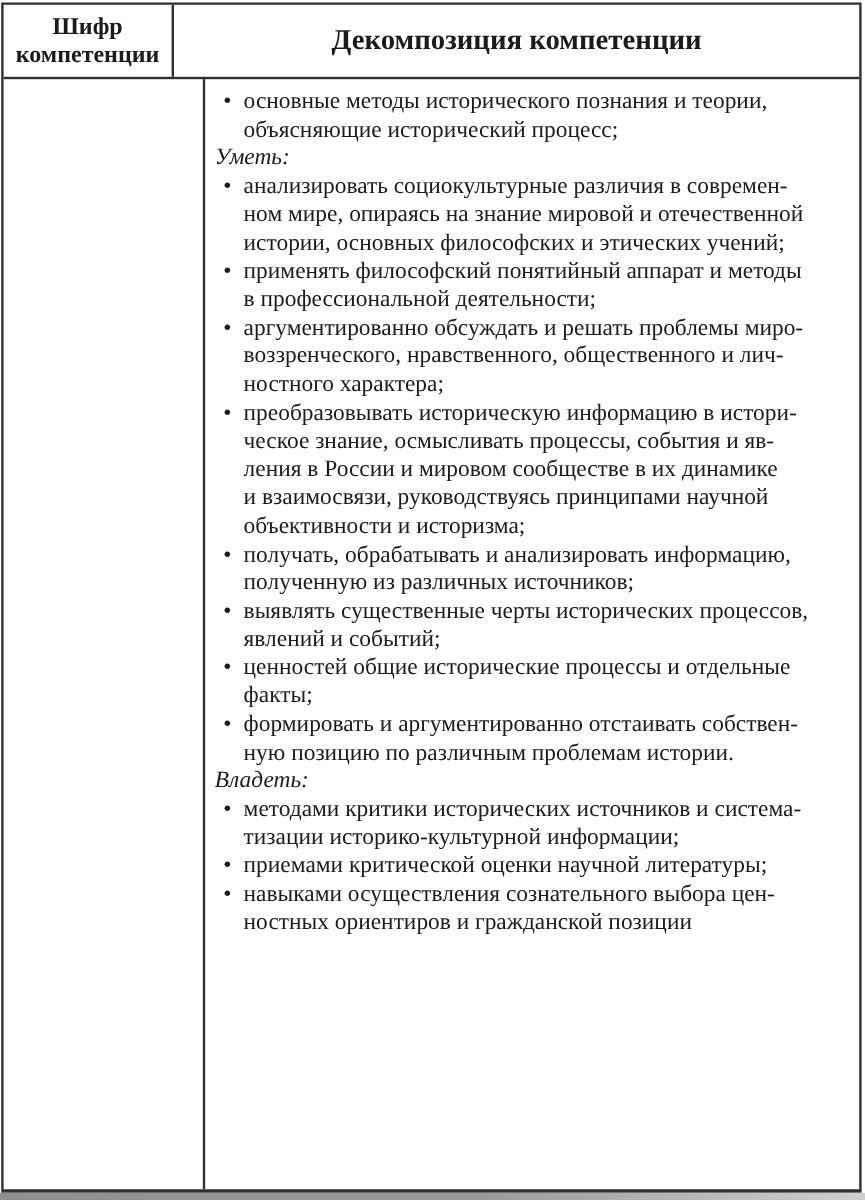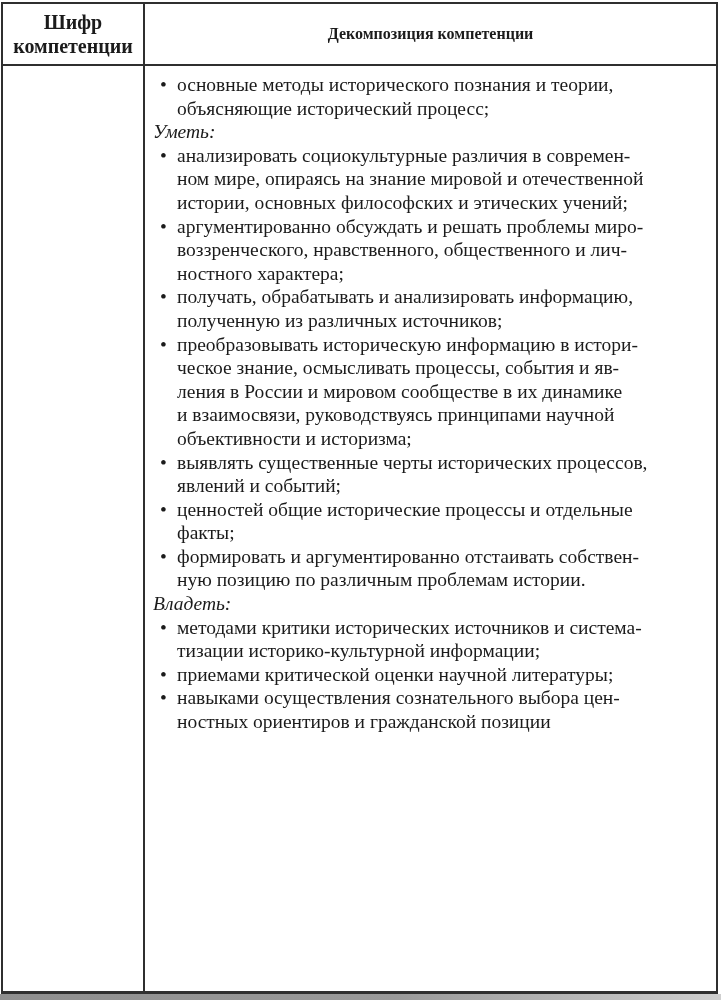--- a/index.html
+++ b/index.html
@@ -56,27 +56,28 @@
     line-height: 24px;
     padding: 0 8px;
   }
   .cell-decomp-header {
     flex: 1;
     display: flex;
     align-items: center;
     justify-content: center;
     text-align: center;
     font-weight: bold;
-    font-size: 16px;
+    font-size: 24px;
     line-height: 24px;
   }
   .row-body {
     display: flex;
     flex: 1;
     min-height: 0;
+    padding-left: 26px;
   }
   .cell-code-body {
     width: 142px;
     flex-shrink: 0;
     box-sizing: border-box;
     border-right: 2px solid #2f2f2f;
   }
   .cell-decomp-body {
     flex: 1;
     box-sizing: border-box;
@@ -118,30 +119,32 @@
 
       <div class="cell-decomp-body">
 
         <div class="bullet-item">основные методы исторического познания и теории,
 объясняющие исторический процесс;</div>
 
         <div class="list-heading">Уметь:</div>
         <div class="bullet-item">анализировать социокультурные различия в современ-
 ном мире, опираясь на знание мировой и отечественной
 истории, основных философских и этических учений;</div>
+        <div class="bullet-item">применять философский понятийный аппарат и методы
+в профессиональной деятельности;</div>
         <div class="bullet-item">аргументированно обсуждать и решать проблемы миро-
 воззренческого, нравственного, общественного и лич-
 ностного характера;</div>
-        <div class="bullet-item">получать, обрабатывать и анализировать информацию,
-полученную из различных источников;</div>
         <div class="bullet-item">преобразовывать историческую информацию в истори-
 ческое знание, осмысливать процессы, события и яв-
 ления в России и мировом сообществе в их динамике
 и взаимосвязи, руководствуясь принципами научной
 объективности и историзма;</div>
+        <div class="bullet-item">получать, обрабатывать и анализировать информацию,
+полученную из различных источников;</div>
         <div class="bullet-item">выявлять существенные черты исторических процессов,
 явлений и событий;</div>
         <div class="bullet-item">ценностей общие исторические процессы и отдельные
 факты;</div>
         <div class="bullet-item">формировать и аргументированно отстаивать собствен-
 ную позицию по различным проблемам истории.</div>
 
         <div class="list-heading">Владеть:</div>
         <div class="bullet-item">методами критики исторических источников и система-
 тизации историко-культурной информации;</div>

